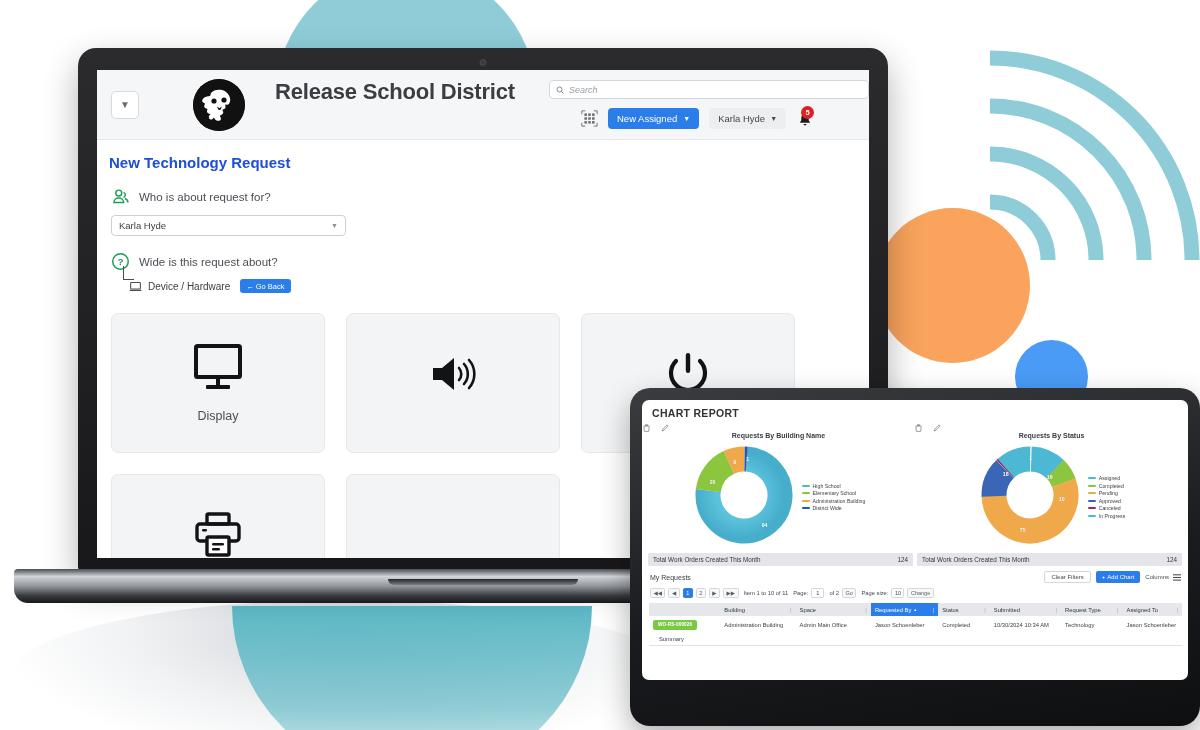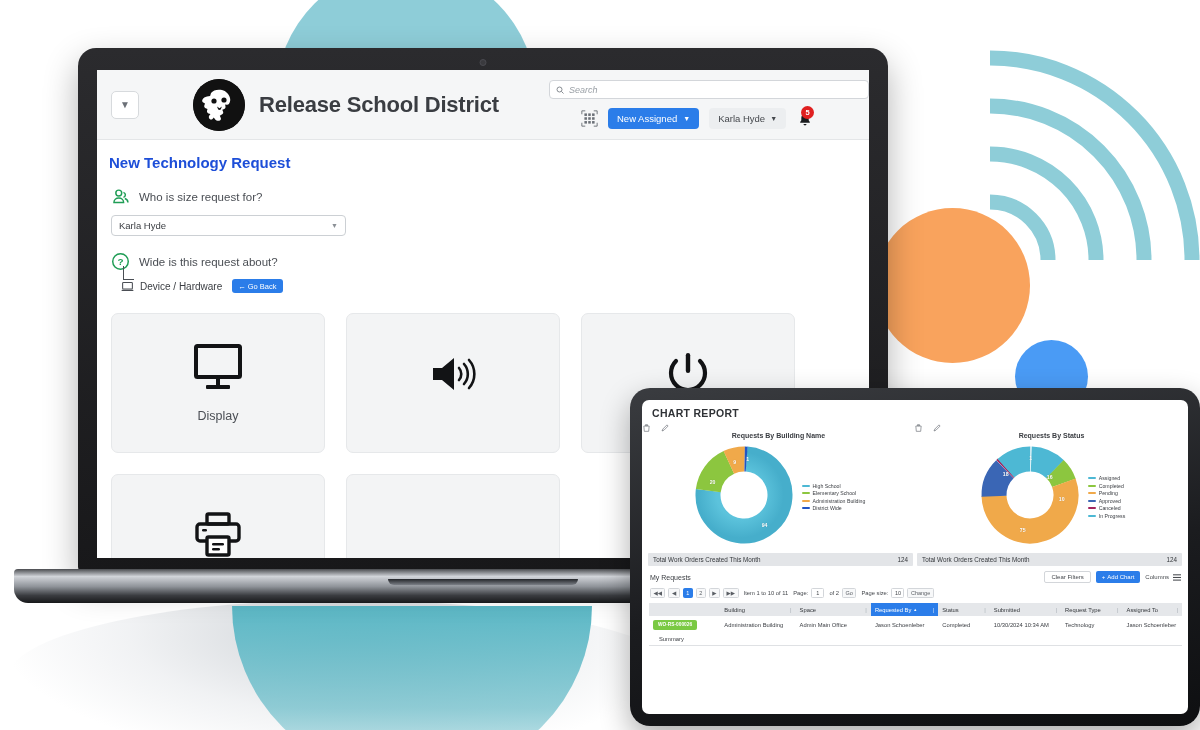--- a/index.html
+++ b/index.html
@@ -68,21 +68,21 @@
   .app-header {
     display:flex; align-items:center; height:70px;
     background:#f5f6f7; border-bottom:1px solid #e4e6e8;
     padding: 0 14px; position:relative;
   }
   .collapse-btn {
     width:28px; height:28px; border:1px solid #d7dadd; border-radius:5px;
     background:#fff; display:flex; align-items:center; justify-content:center;
     color:#6b7077; font-size:10px; margin-right:18px;
   }
-  .brand { display:flex; align-items:center; gap:14px; margin-left:36px; }
+  .brand { display:flex; gap:30px; margin-left:36px; }
   .brand-logo {
     width:52px; height:52px; border-radius:50%;
     background:#111; display:flex; align-items:center; justify-content:center;
     overflow:hidden;
   }
   .brand-name { font-size:22px; font-weight:bold; color:#3a3d42; letter-spacing:-0.2px; }
 
   .header-right { position:absolute; right:0; top:0; width:330px; height:70px; }
   .search-box {
     position:absolute; left:10px; top:10px; width:320px; height:19px;
@@ -115,21 +115,21 @@
   .page-title { font-size:15px; font-weight:bold; color:#1d4ed8; padding:0 0 0 12px; }
   .q-row { display:flex; align-items:center; gap:9px; padding: 16px 0 0 14px; }
   .q-icon { width:19px; height:19px; color:#1f9d55; }
   .q-label { font-size:11.5px; color:#4a4e54; }
   .select-box {
     margin: 9px 0 0 14px; width:235px; height:21px;
     border:1px solid #ccd0d4; border-radius:4px; background:#fff;
     display:flex; align-items:center; justify-content:space-between; padding:0 7px;
   }
   .select-value { font-size:9.5px; color:#3a3d42; }
-  .breadcrumb-row { display:flex; align-items:center; gap:6px; padding: 8px 0 0 24px; position:relative; }
+  .breadcrumb-row { display:flex; align-items:center; gap:6px; padding: 8px 0 0 32px; position:relative; }
   .tree-elbow { position:absolute; left:26px; top:-5px; width:11px; height:14px;
     border-left:1.4px solid #4a4e54; border-bottom:1.4px solid #4a4e54; }
   .bc-icon { width:13px; height:11px; color:#4a4e54; }
   .bc-text { font-size:10px; color:#3a3d42; }
   .btn-goback {
     background:#2b7de9; color:#fff; border-radius:3px; height:14px;
     font-size:7.5px; display:flex; align-items:center; gap:2px; padding:0 6px; margin-left:4px;
   }
 
   
@@ -143,21 +143,21 @@
 
   
   .tablet { position:absolute; left:630px; top:388px; width:570px; height:338px; }
   .tablet-shell {
     position:absolute; inset:0;
     background: linear-gradient(170deg,#3a3c40 0%, #1b1c1f 55%, #0e0f11 100%);
     border-radius: 20px;
     box-shadow: 0 12px 30px rgba(0,0,0,0.32);
   }
   .tablet-screen {
-    position:absolute; left:12px; top:12px; width:546px; height:314px;
+    position:absolute; left:12px; top:12px; width:546px; height:280px;
     background:#ffffff; border-radius:7px; overflow:hidden;
   }
   .chart-report-head { padding:7px 0 0 10px; }
   .cr-title { font-size:10.5px; font-weight:bold; color:#2f3236; letter-spacing:0.3px; }
   .cr-tools { display:flex; gap:11px; padding:3px 0 0 1px; color:#6b7077; }
   .chart-panels { display:flex; }
   .chart-panel { width:273px; position:relative; padding-top:2px; }
   .chart-panel.second .cr-tools { padding-left:0; }
   .chart-caption { text-align:center; font-size:7px; font-weight:bold; color:#3a3d42; }
   .donut-row { display:flex; align-items:center; justify-content:center; gap:6px; margin-top:4px; }
@@ -318,21 +318,21 @@
           <div class="page-title">New Technology Request</div>
 
           <div class="q-row">
             <svg class="q-icon" viewBox="0 0 22 22">
               <g fill="none" stroke="#1f9d55" stroke-width="1.7">
                 <circle cx="9" cy="7" r="3.4"></circle>
                 <path d="M3.4 18c0-3 2.5-5.2 5.6-5.2s5.6 2.2 5.6 5.2z"></path>
                 <path d="M14.4 6.2a3 3 0 0 1 0 5.8M16 13.4c2.2.6 3.6 2.4 3.6 4.6"></path>
               </g>
             </svg>
-            <span class="q-label">Who is size request for?</span>
+            <span class="q-label">Who is about request for?</span>
           </div>
 
           <div class="select-box">
             <span class="select-value">Karla Hyde</span>
             <span class="caret" style="color:#8b9096;">▼</span>
           </div>
 
           <div class="q-row">
             <svg class="q-icon" viewBox="0 0 22 22">
               <circle cx="11" cy="11" r="9" fill="none" stroke="#1f9d55" stroke-width="1.7"></circle>

